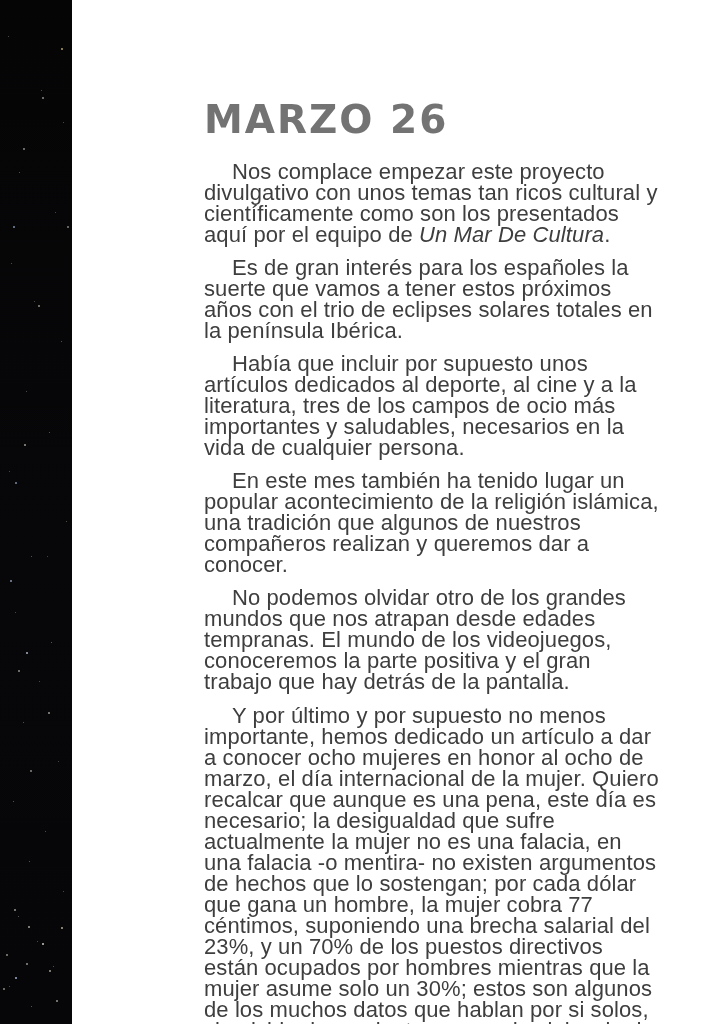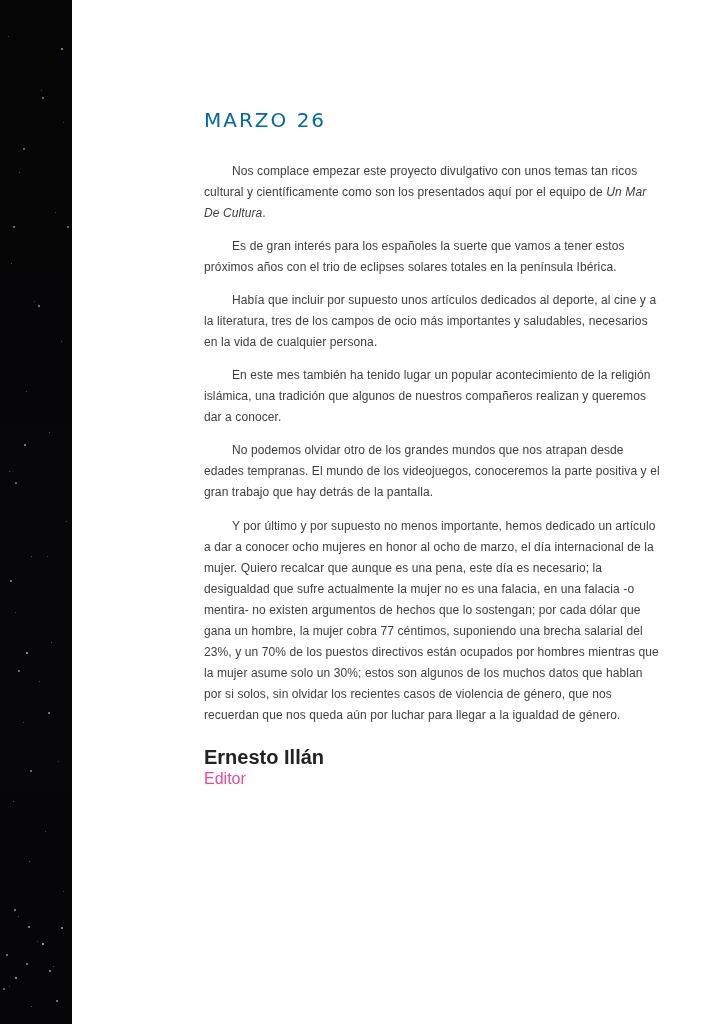--- a/index.html
+++ b/index.html
@@ -68,29 +68,29 @@
   
   .content {
     position: absolute;
     left: 204px;
     top: 103px;
     width: 458px;
     color: #3e3e3e;
   }
   .title {
     font-family: "DejaVu Sans", sans-serif;
-    font-size: 20px;
-    font-weight: 400;
+    font-size: 39px;
+    font-weight: 700;
     letter-spacing: 2px;
-    color: #0369a1;
+    color: #737373;
     margin: 0 0 24px 0;
     line-height: 34px;
   }
   .body-text p {
-    font-size: 12px;
+    font-size: 22px;
     line-height: 21px;
     letter-spacing: 0.1px;
     color: #3e3e3e;
     margin: 12px 0 10px 0;
     text-indent: 28px;
   }
   .body-text p.last-para {
     margin-top: 13px;
   }
   .publication-name {

